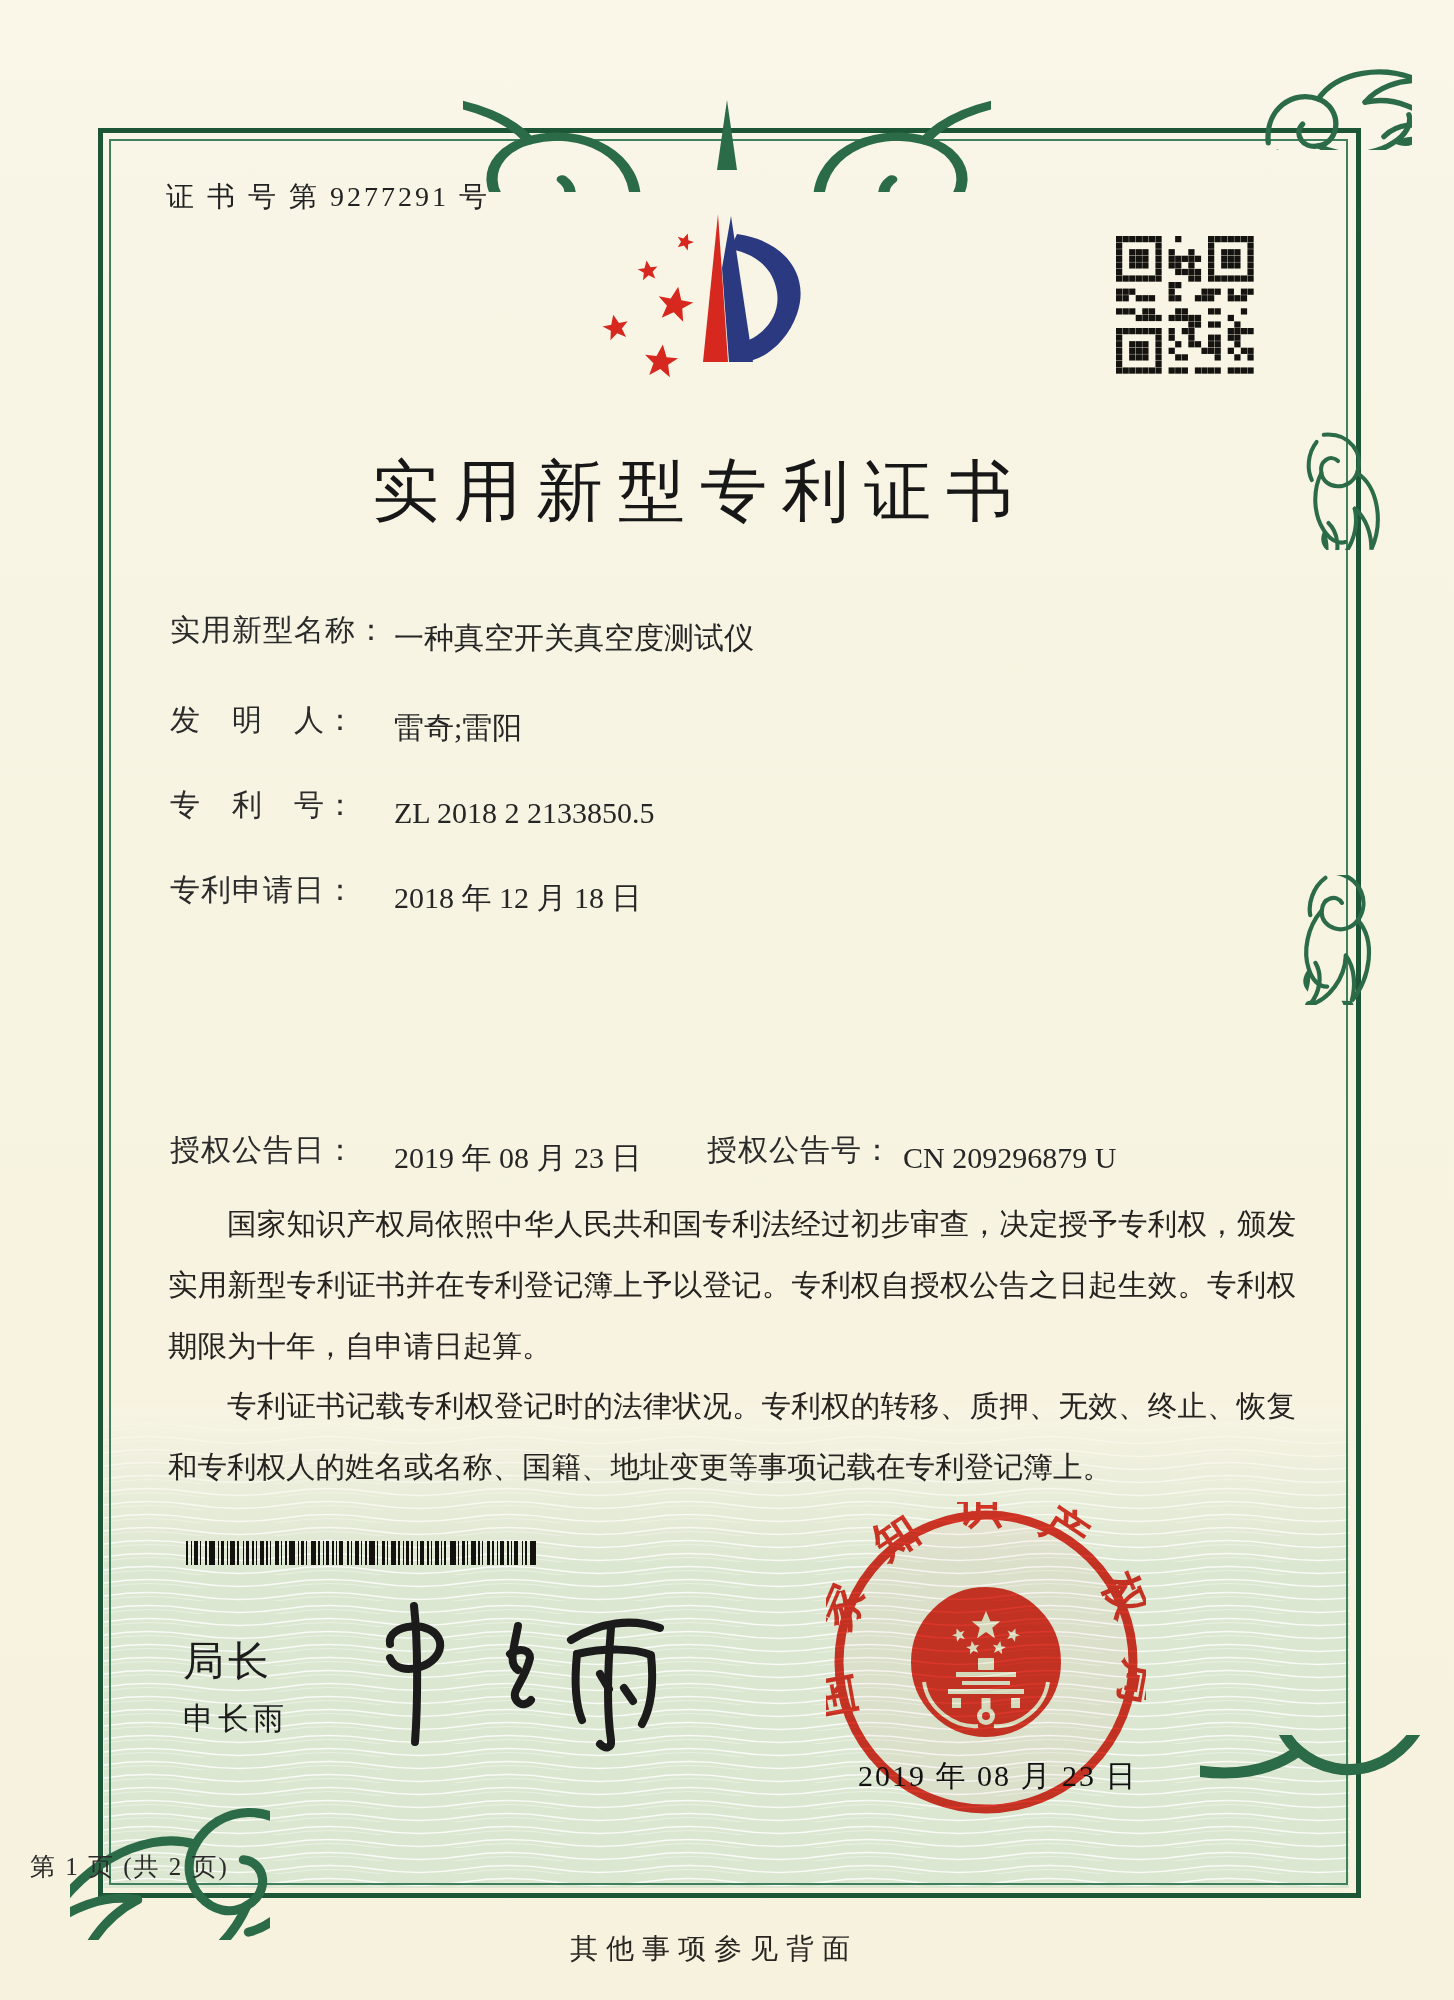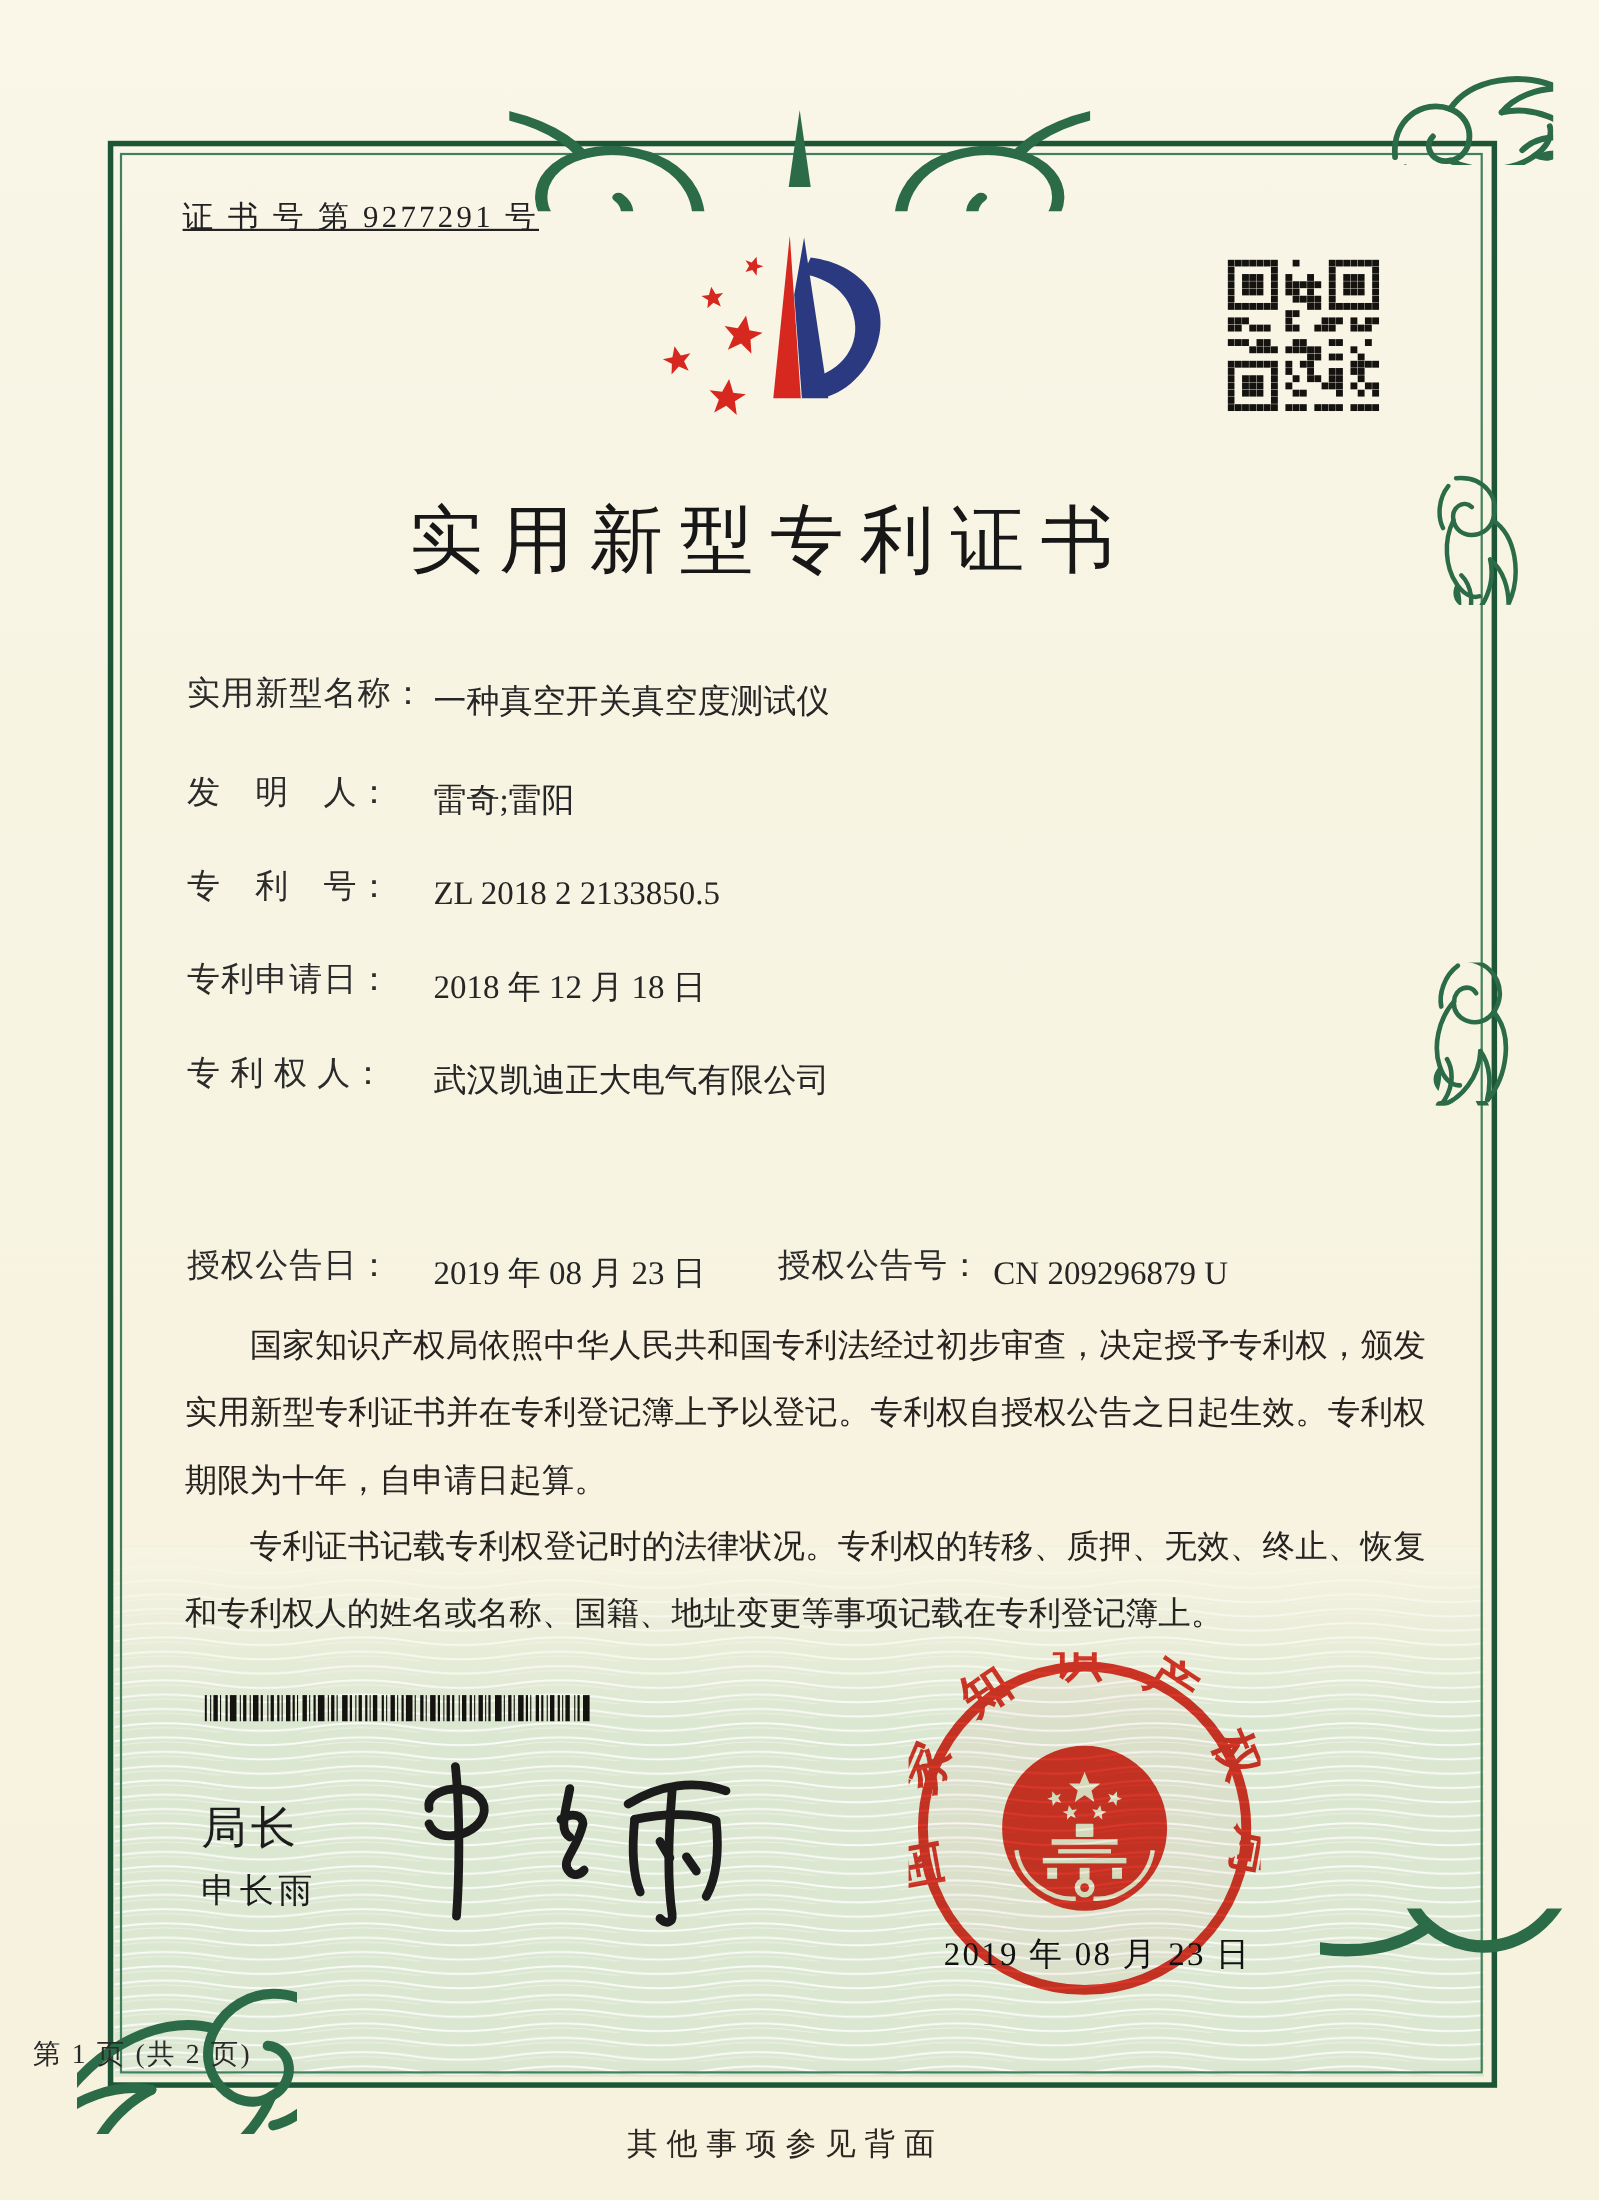--- a/index.html
+++ b/index.html
@@ -4,21 +4,21 @@
 <style>
   html,body{margin:0;padding:0;background:#e8e4d4;}
   .page{
     position:relative;width:1454px;height:2000px;overflow:hidden;
     background:linear-gradient(180deg,#faf6e8 0%,#f8f4e3 30%,#f7f3e0 70%,#f6f2de 100%);
     font-family:"Liberation Serif","DejaVu Serif",serif;color:#1e1e1e;
   }
   .frame-outer{position:absolute;left:98px;top:128px;width:1253px;height:1760px;border:5px solid #1d5637;}
   .frame-inner{position:absolute;left:109px;top:139px;width:1235px;height:1742px;border:2px solid #41805c;}
   .band{position:absolute;left:104px;top:1406px;}
-  .cert-no{position:absolute;left:166px;top:178px;font-size:28px;letter-spacing:3px;color:#222;text-decoration:underline;}
+  .cert-no{position:absolute;left:166px;top:178px;font-size:28px;letter-spacing:3px;color:#222;}
   .logo{position:absolute;left:585px;top:208px;}
   .qr{position:absolute;left:1116px;top:236px;fill:#151310;}
   .title{position:absolute;left:30px;top:446px;width:1340px;text-align:center;
     font-size:67px;font-weight:normal;letter-spacing:15px;color:#171717;}
   .row{position:absolute;left:170px;width:1170px;font-size:30px;color:#262626;}
   .row .lbl{display:inline-block;width:224px;vertical-align:top;letter-spacing:1px;color:#2b2b2b;}
   .row .val{display:inline-block;vertical-align:top;max-width:920px;line-height:1.85;}
   .r1{top:610px}.r2{top:700px}.r3{top:785px}.r4{top:870px}.r5{top:955px}.r6{top:1038px}.r7{top:1130px}
   .pair2{position:absolute;left:537px;top:0;white-space:nowrap;}
   .pair2 .lbl{width:auto;margin-right:10px;}
@@ -344,23 +344,20 @@
   </div>
   <div class="row r2">
     <span class="lbl">发　明　人：</span><span class="val">雷奇;雷阳</span>
   </div>
   <div class="row r3">
     <span class="lbl">专　利　号：</span><span class="val">ZL 2018 2 2133850.5</span>
   </div>
   <div class="row r4">
     <span class="lbl">专利申请日：</span><span class="val">2018 年 12 月 18 日</span>
   </div>
-  <div class="row r5">
-    <span class="lbl">专 利 权 人：</span><span class="val">武汉凯迪正大电气有限公司</span>
-  </div>
   <div class="row r7">
     <span class="lbl">授权公告日：</span><span class="val">2019 年 08 月 23 日</span>
     <span class="pair2">
       <span class="lbl">授权公告号：</span><span class="val">CN 209296879 U</span>
     </span>
   </div>
 
   <div class="body-text">
     <p>国家知识产权局依照中华人民共和国专利法经过初步审查，决定授予专利权，颁发实用新型专利证书并在专利登记簿上予以登记。专利权自授权公告之日起生效。专利权期限为十年，自申请日起算。</p>
     <p>专利证书记载专利权登记时的法律状况。专利权的转移、质押、无效、终止、恢复和专利权人的姓名或名称、国籍、地址变更等事项记载在专利登记簿上。</p>

